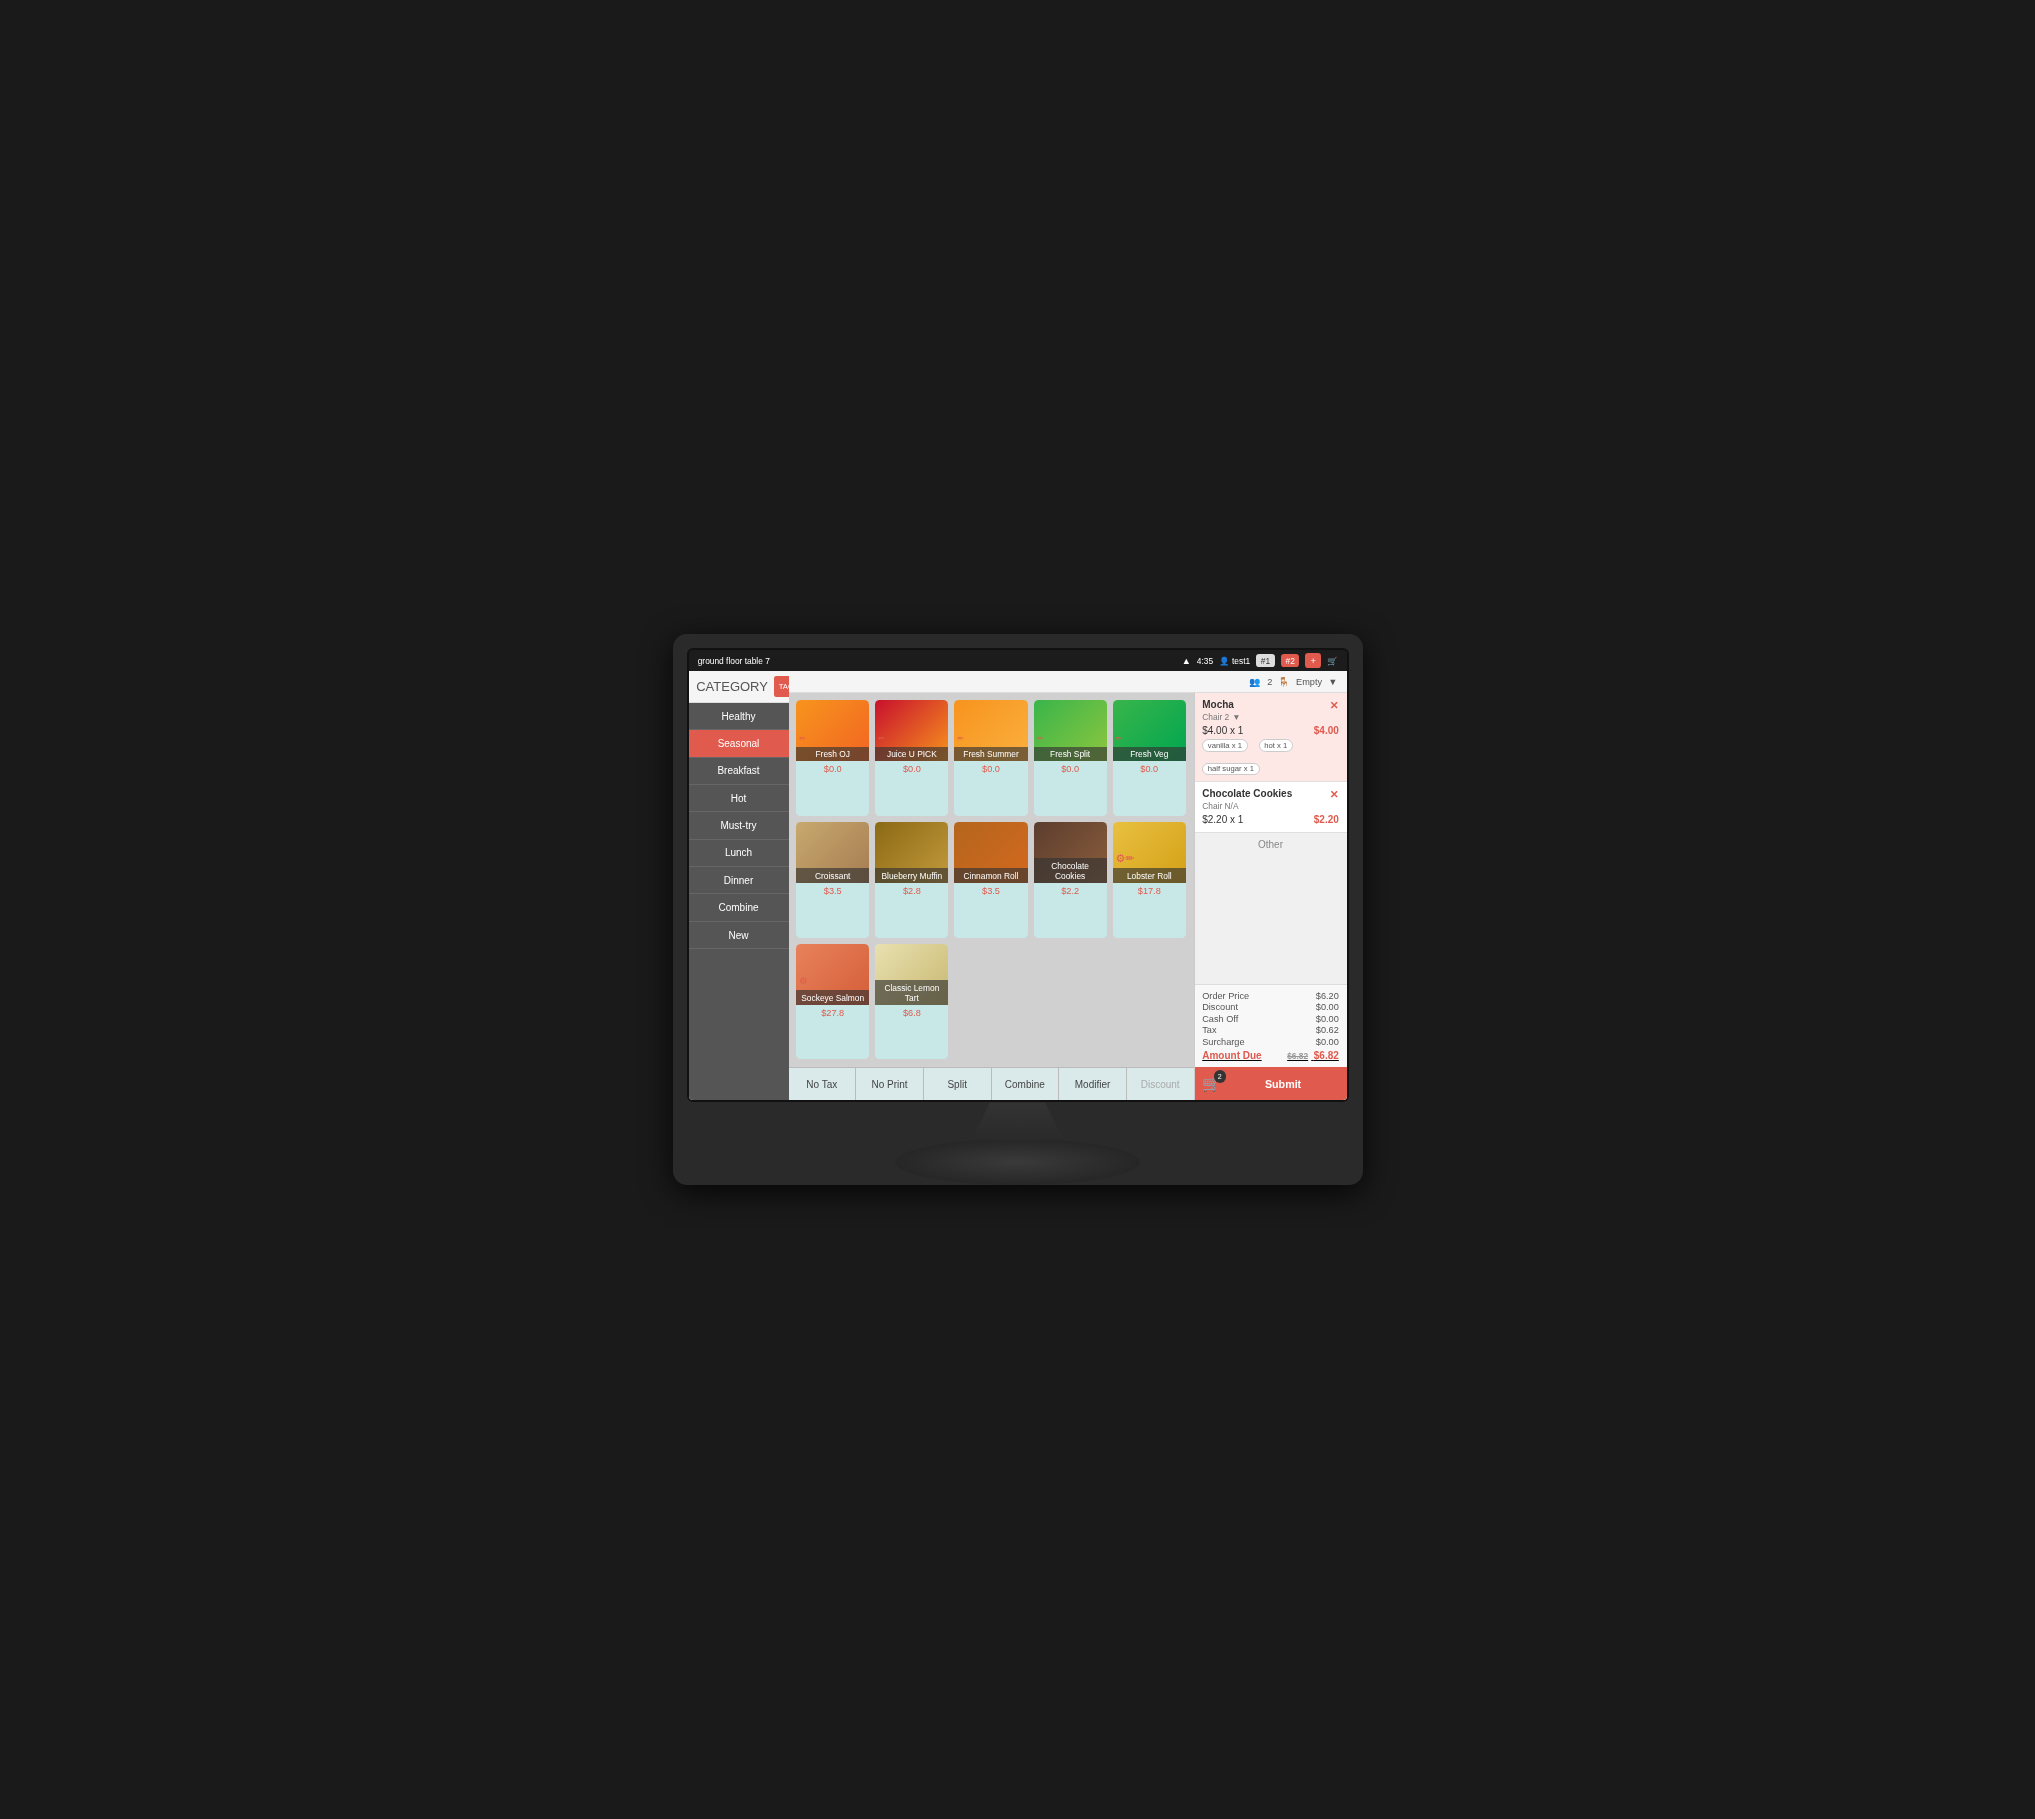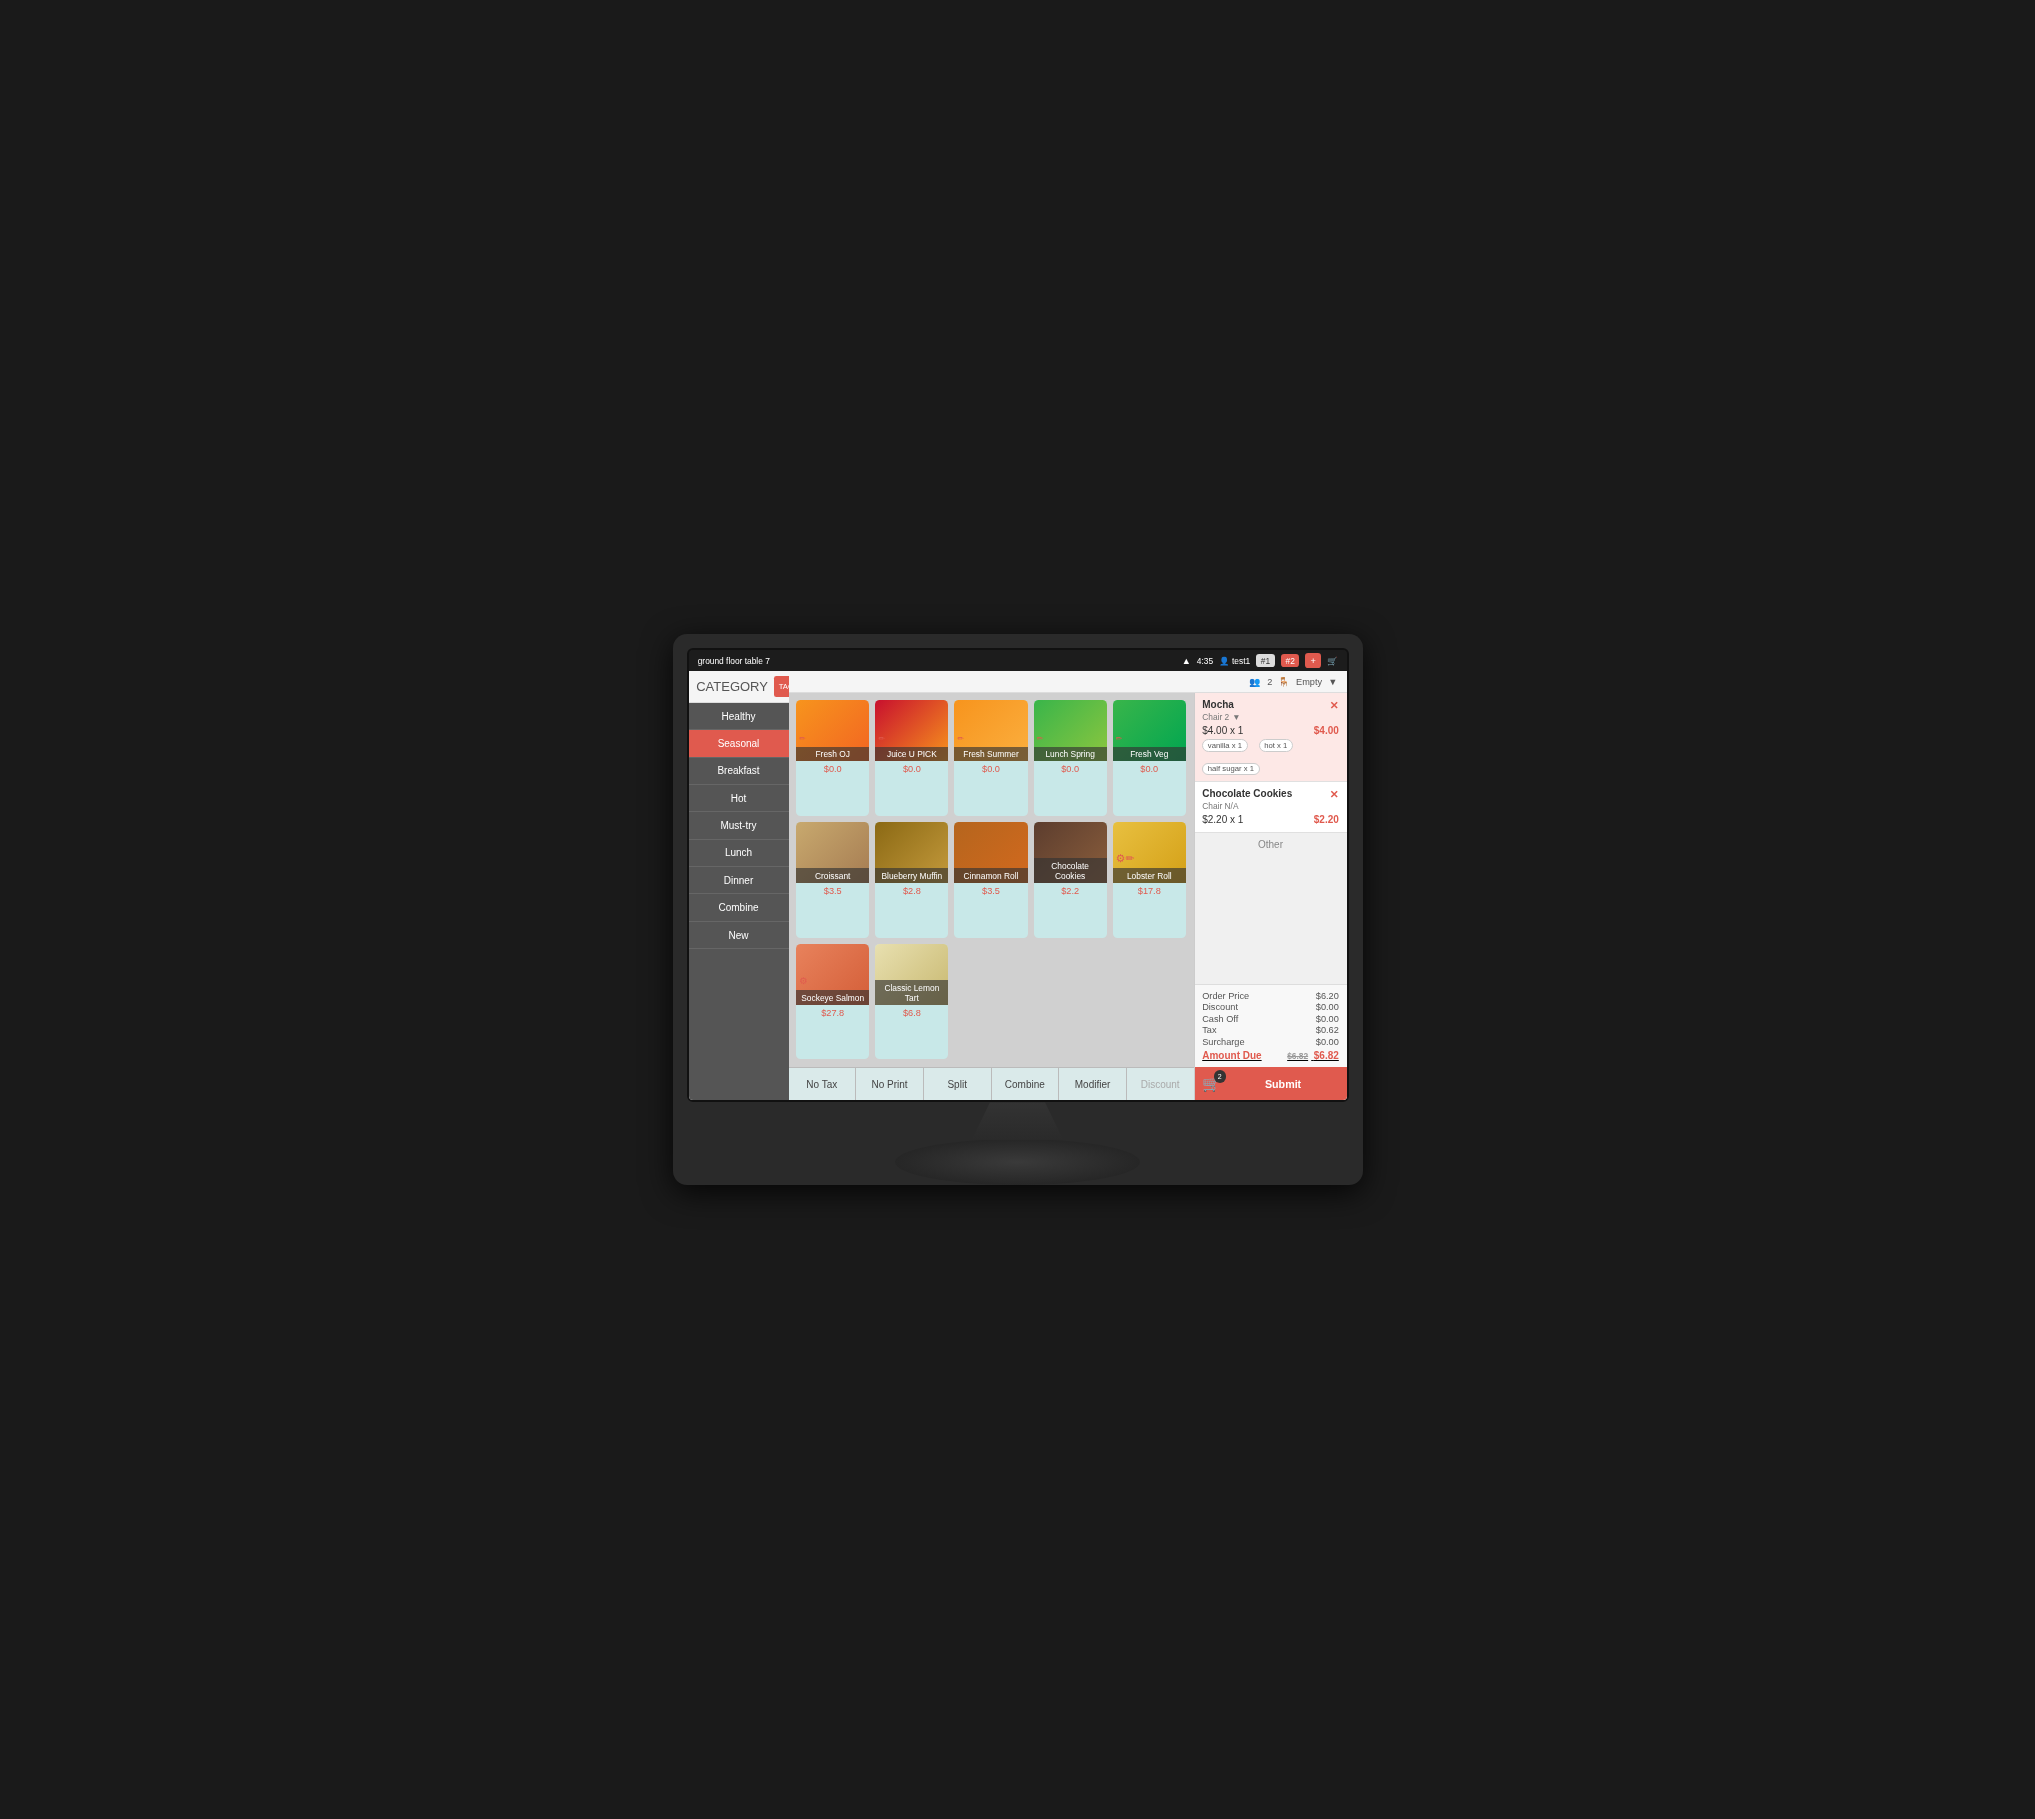--- a/index.html
+++ b/index.html
@@ -527,21 +527,21 @@
                 <div class="product-img-placeholder img-fresh-summer">
                   <span class="edit-icon">✏</span>
                   <span class="product-name-overlay">Fresh Summer</span>
                 </div>
                 <div class="product-price">$0.0</div>
               </div>
 
               <div class="product-card">
                 <div class="product-img-placeholder img-fresh-spring">
                   <span class="edit-icon">✏</span>
-                  <span class="product-name-overlay">Lunch Spring</span>
+                  <span class="product-name-overlay">Fresh Split</span>
                 </div>
                 <div class="product-price">$0.0</div>
               </div>
 
               <div class="product-card">
                 <div class="product-img-placeholder img-fresh-veg">
                   <span class="edit-icon">✏</span>
                   <span class="product-name-overlay">Fresh Veg</span>
                 </div>
                 <div class="product-price">$0.0</div>

